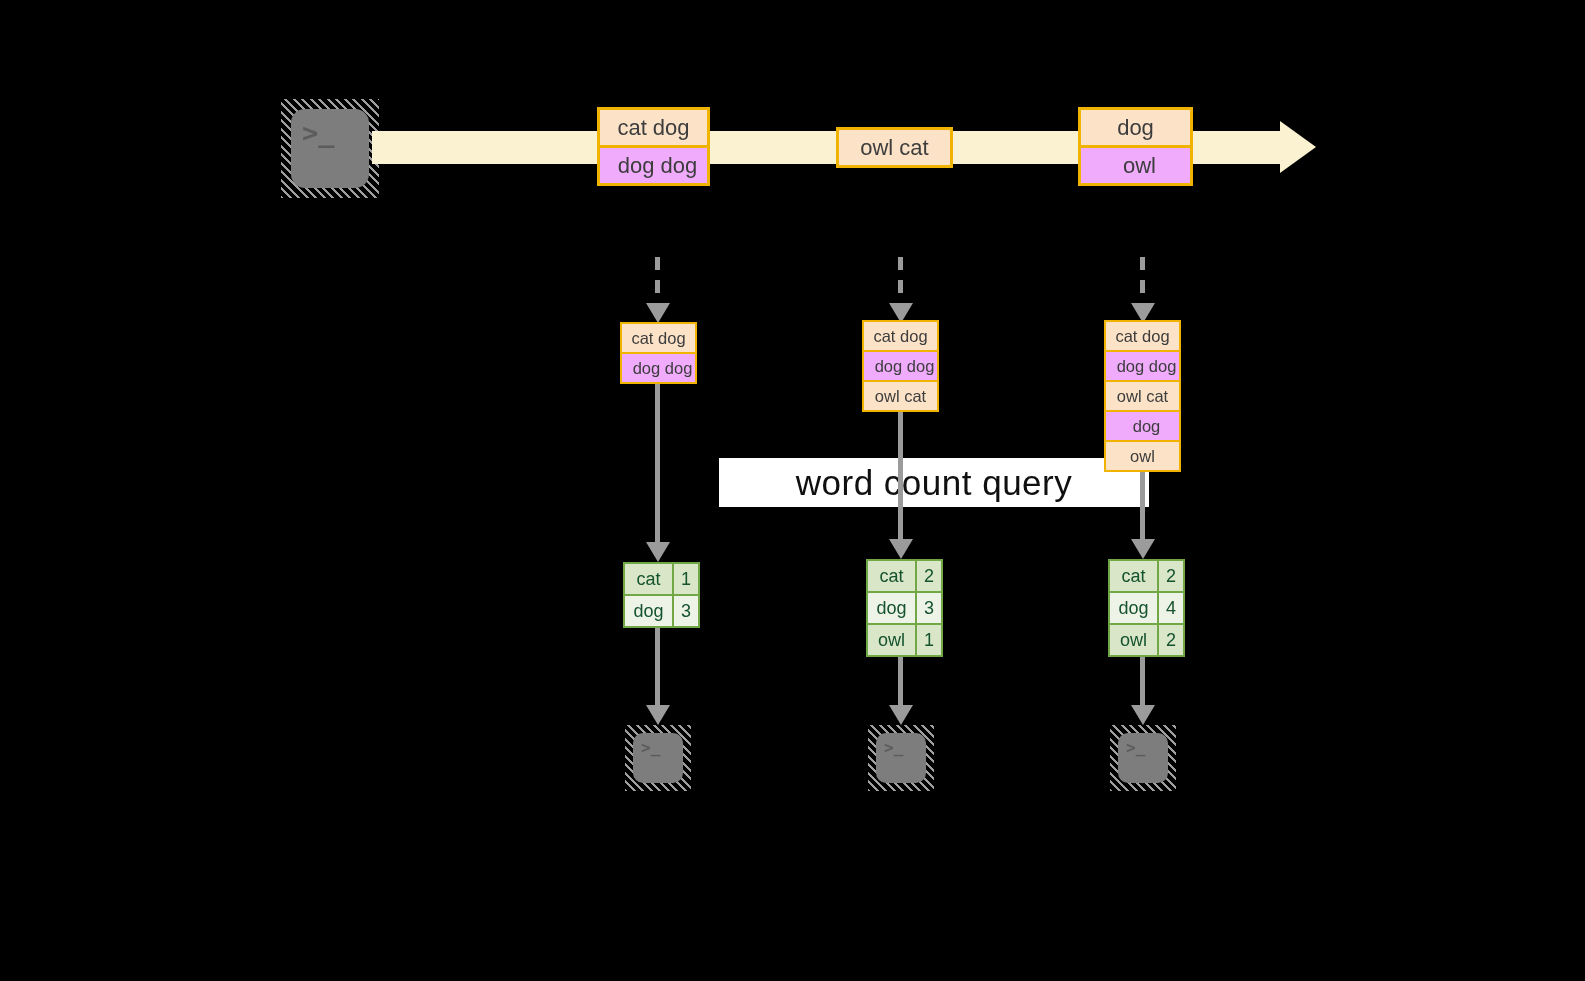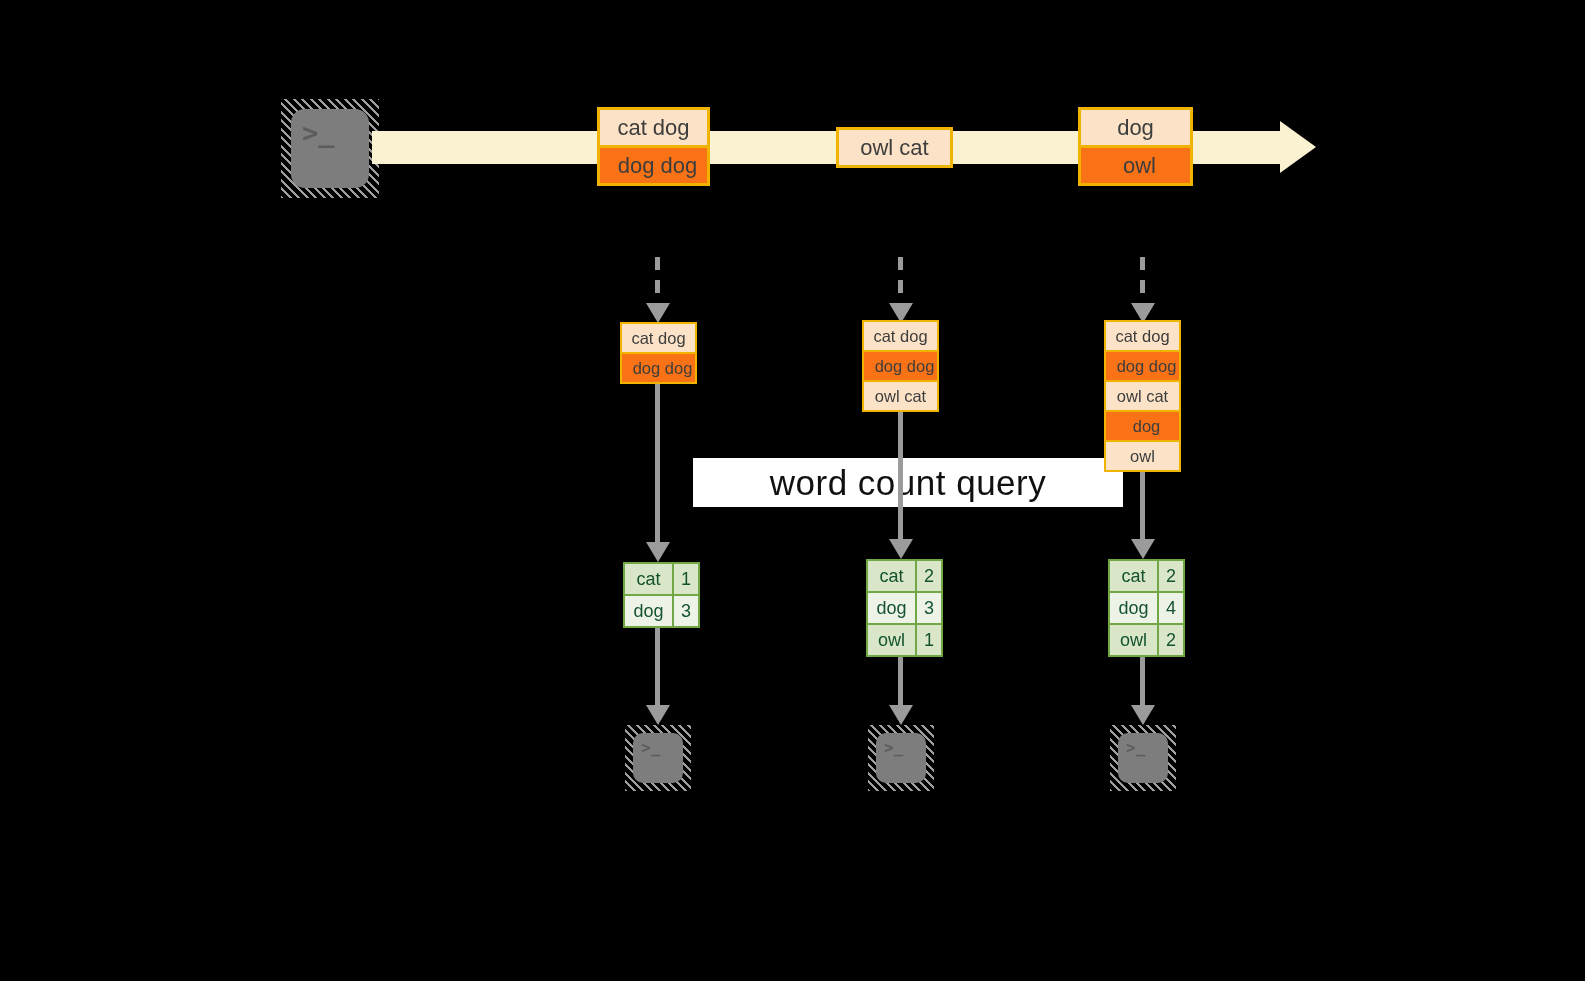--- a/index.html
+++ b/index.html
@@ -32,30 +32,30 @@
     background:#f0b400;border:3px solid #f0b400;z-index:3;
   }
   .goldbox .row{
     display:flex;align-items:center;justify-content:center;
     color:#3d3d3d;
   }
   .evt .row{height:35px;font-size:22px;}
   .buf{gap:2px;border-width:2px;width:73px;}
   .buf .row{height:28px;font-size:16.5px;}
   .fill-a{background:#fce3c8;}
-  .fill-b{background:#f97316;padding-left:8px;}
+  .fill-b{background:#f0abfc;padding-left:8px;}
   
   .vline{position:absolute;width:5px;background:#9b9b9b;z-index:2;}
   .vdash{position:absolute;width:5px;z-index:2;
     background:repeating-linear-gradient(to bottom,#9b9b9b 0 13px,transparent 13px 23px);}
   .head-down{position:absolute;width:0;height:0;z-index:2;
     border-left:12px solid transparent;border-right:12px solid transparent;border-top:20px solid #9b9b9b;}
   
   .band{
-    position:absolute;left:693px;top:458px;width:430px;height:49px;background:#ffffff;z-index:1;
+    position:absolute;left:719px;top:458px;width:430px;height:49px;background:#ffffff;z-index:1;
     display:flex;align-items:center;justify-content:center;
     font-size:35px;color:#101010;letter-spacing:0.5px;
   }
   
   .ct{
     position:absolute;display:grid;grid-template-columns:47px 24px;gap:2px;
     background:#71a744;border:2px solid #71a744;z-index:3;
   }
   .ct .cell{
     height:30px;display:flex;align-items:center;justify-content:center;

